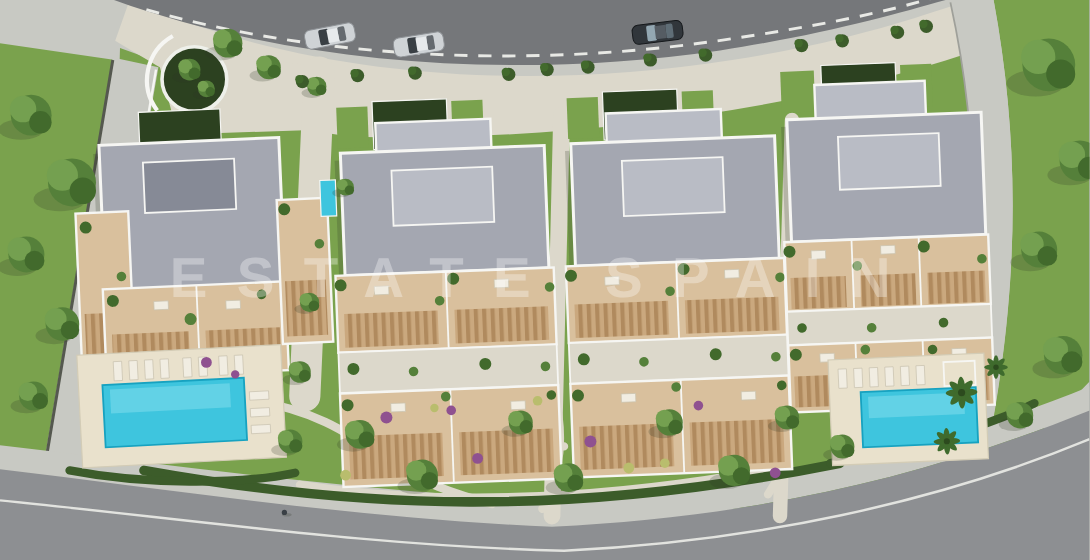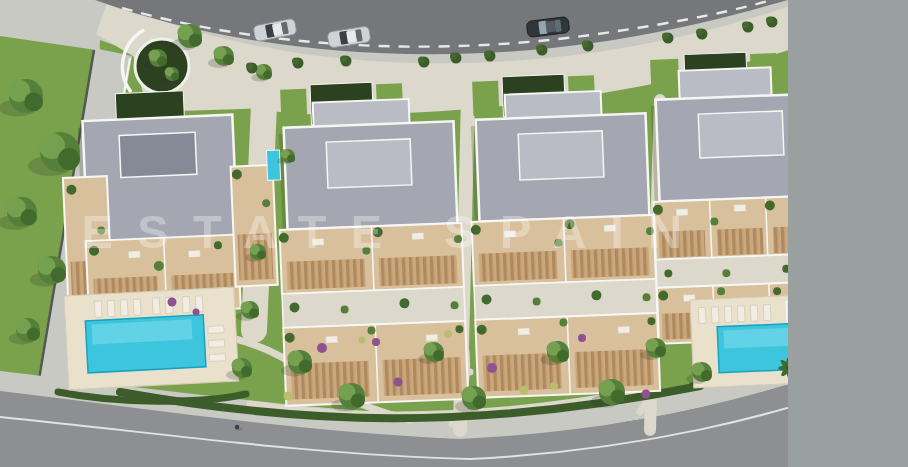--- a/index.html
+++ b/index.html
@@ -1,18 +1,18 @@
 <!DOCTYPE html>
 <html style="--road: #75777a; --roadBottom: #8d8f92; --lane: #e8e9e5; --pave: #c8c9c3; --paveWarm: #dcd8cb; --paveEdge: #9fa09a; --grass: #7aa24d; --grassDark: #648c3e; --hedge: #3c5c2a; --court: #2c4120; --tree1: #55803a; --tree2: #426a2c; --tree3: #74a050; --palm: #3f6b2d; --roof: #a4a7b1; --roofLight: #b9bcc5; --roofDark: #868a96; --white: #f6f6f3; --terrace: #d9c09d; --terraceDark: #caa87e; --wood: #b08a5e; --deck: #e9e1cc; --pool: #3ec5de; --poolLight: #8fe2ef; --poolEdge: #17a2c0; --flowerPurple: #8f5190; --flowerYellow: #b9bd6d; --carSilver: #cfd3d6; --carDark: #31363b; --glass: #1e242a; --shadow: rgba(45,55,35,0.22);"><head>
 <meta charset="utf-8">
 <style>
   html,body{margin:0;padding:0;background:#9aa0a0;}
   .stage{
     position:relative;
-    width:788px;height:467px;
+    width:908px;height:467px;
     overflow:hidden;
     background:var(--pave);
     font-family:"Liberation Sans", sans-serif;
   }
   .stage svg{position:absolute;inset:0;display:block;}
   .watermark{
     position:absolute;
     left:50%;top:49.5%;
     transform:translate(-50%,-50%);
     white-space:nowrap;

